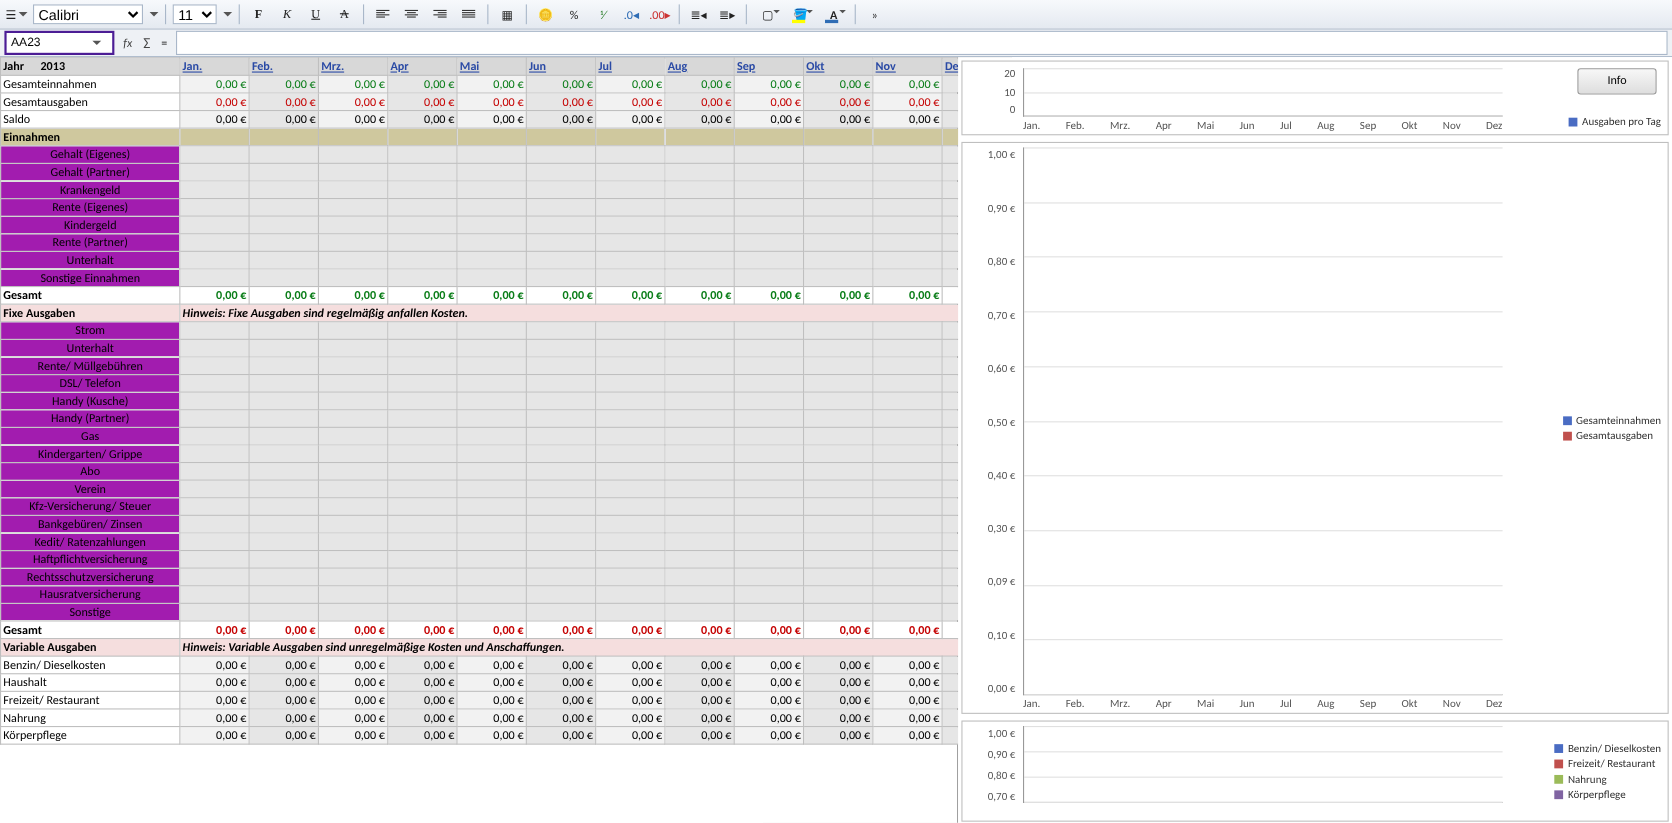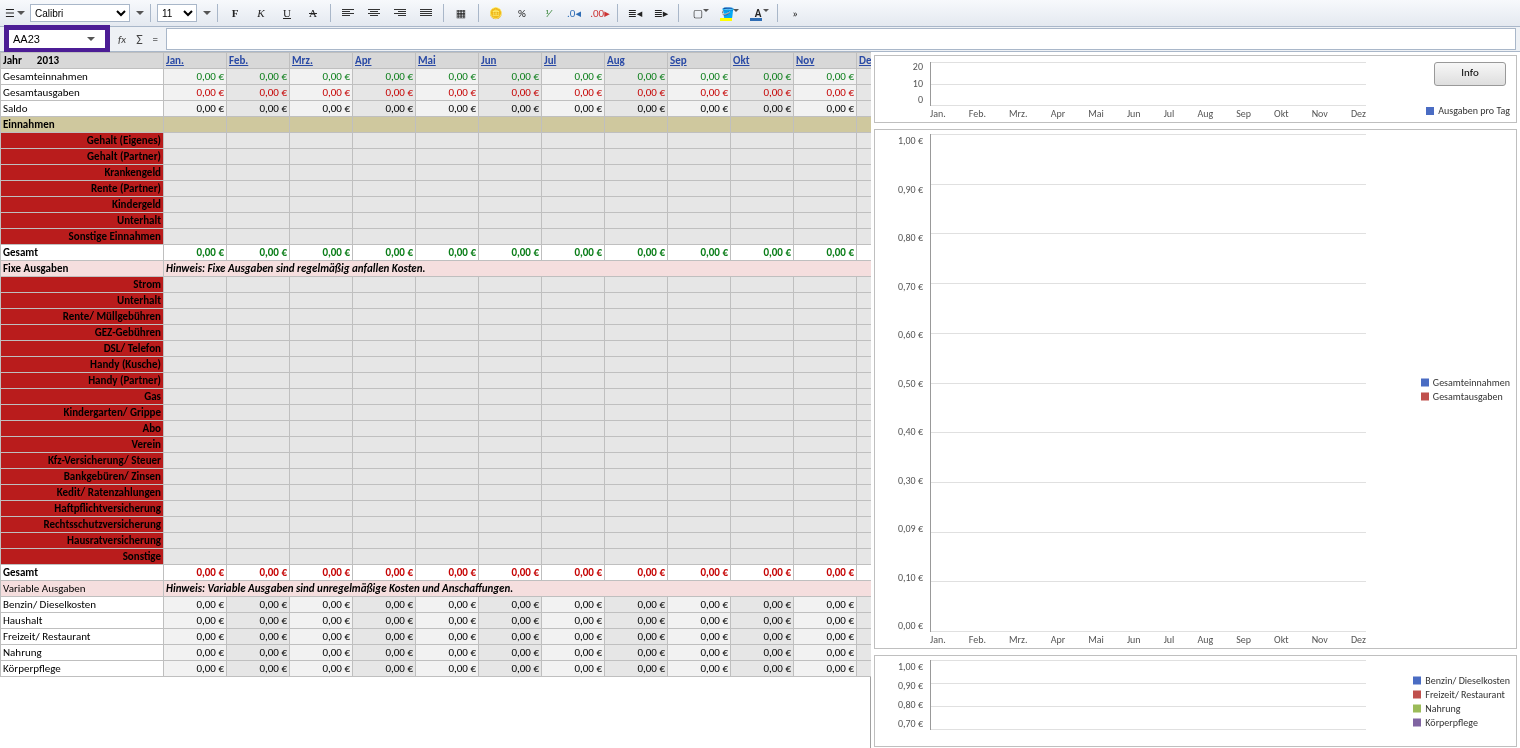--- a/index.html
+++ b/index.html
@@ -1,30 +1,30 @@
 <!DOCTYPE html>
 <html><head>
 <meta charset="utf-8">
 <style>
   html,body{margin:0;padding:0;font-family:Calibri,Arial,sans-serif;font-size:11px;background:#f0f0f0;color:#000;width:1520px;height:748px;overflow:hidden}
   
   .toolbar{display:flex;align-items:center;height:26px;background:linear-gradient(#f7f9fc,#e4e9f0);border-bottom:1px solid #a9b7c9;padding:0 4px;gap:4px}
   .toolbar .sep{width:1px;height:18px;background:#a9b7c9;margin:0 2px}
-  .toolbar select,.toolbar input{font-size:10px;height:18px;border:1px solid #a9b7c9;background:#fff}
+  .toolbar select,.toolbar input{font-size:13px;height:18px;border:1px solid #a9b7c9;background:#fff}
   .toolbar .btn{display:inline-flex;align-items:center;justify-content:center;width:20px;height:20px;border:1px solid transparent;border-radius:2px;cursor:pointer;color:#222}
   .toolbar .bold{font-weight:bold;font-family:'Times New Roman',serif}
   .toolbar .italic{font-style:italic;font-family:'Times New Roman',serif}
   .toolbar .uline{text-decoration:underline;font-family:'Times New Roman',serif}
   .toolbar .strike{text-decoration:line-through;font-family:'Times New Roman',serif}
   .toolbar .color-btn{width:24px;position:relative}
   .toolbar .color-btn .bar{position:absolute;bottom:2px;left:4px;right:8px;height:3px}
   .toolbar .color-btn .dd{position:absolute;right:1px;top:6px;border-left:3px solid transparent;border-right:3px solid transparent;border-top:3px solid #555}
   
   .formula-bar{display:flex;align-items:center;height:24px;background:#eef1f5;border-bottom:1px solid #a9b7c9;padding:0 4px;gap:4px}
-  .formula-bar .name-box{width:92px;height:18px;border:5px solid #4c1d95;background:#fff;display:flex;align-items:center;padding:0 2px}
+  .formula-bar .name-box{width:92px;height:18px;border:2px solid #4c1d95;background:#fff;display:flex;align-items:center;padding:0 2px}
   .formula-bar .name-box input{border:none;outline:none;width:70px;font-size:11px}
   .formula-bar .fx{font-style:italic;color:#444;padding:0 4px;cursor:pointer}
   .formula-bar .sigma{font-size:14px;color:#444;padding:0 2px;cursor:pointer}
   .formula-bar .eq{padding:0 4px}
   .formula-bar .formula-input{flex:1;border:1px solid #a9b7c9;height:18px;background:#fff}
   
   .sheet-wrap{display:flex;width:100%;height:calc(748px - 26px - 24px);background:#fff}
   .grid{display:flex;flex-direction:column;width:870px;border-right:1px solid #a0a0a0}
   .charts{flex:1;background:#fff;display:flex;flex-direction:column}
   table{border-collapse:collapse;table-layout:fixed;width:100%}
@@ -35,21 +35,21 @@
   .year-row td{background:#d8d8d8;font-weight:bold}
   .copyright{font-size:9px;color:#777;padding:1px 2px}
   .val-green{color:#0a7d18}
   .val-red{color:#c50303}
   .val-black{color:#000}
   .sec-head td{font-weight:bold}
   .beige td{background:#cfc89e}
   .pink td{background:#f5dede}
   .italic-hint{font-style:italic;font-weight:normal;text-align:left}
   .empty-row td{background:#e6e6e6}
-  .empty-row td.label-col{background:#b91c1c;text-align:right;font-weight:bold}
+  .empty-row td.label-col{background:#a21caf;text-align:center;font-weight:normal}
   .sum-row td{background:#fff;font-weight:bold}
   .alt-gray td{background:#e6e6e6}
   .alt-gray td.label-col{background:#fff}
   
   .chart-box{position:relative;border:1px solid #bfbfbf;margin:3px;background:#fff}
   .chart-small{height:66px}
   .chart-big{flex:1}
   .chart-bottom{height:90px}
   .chart-axis{position:absolute;left:8px;top:4px;bottom:16px;display:flex;flex-direction:column;justify-content:space-between;font-size:10px;color:#555;width:40px;text-align:right}
   .chart-xaxis{position:absolute;left:55px;right:150px;bottom:2px;display:flex;justify-content:space-between;font-size:10px;color:#555}
@@ -266,36 +266,51 @@
             <td class="mcol"></td>
             <td class="mcol"></td>
             <td class="mcol"></td>
             <td class="mcol"></td>
             <td class="mcol"></td>
             <td class="mcol"></td>
             <td class="mcol"></td>
             <td class="mcol"></td>
           </tr>
           <tr class="empty-row">
+            <td class="label-col">Rente (Eigenes)</td>
+            <td class="mcol"></td>
+            <td class="mcol"></td>
+            <td class="mcol"></td>
+            <td class="mcol"></td>
+            <td class="mcol"></td>
+            <td class="mcol"></td>
+            <td class="mcol"></td>
+            <td class="mcol"></td>
+            <td class="mcol"></td>
+            <td class="mcol"></td>
+            <td class="mcol"></td>
+            <td class="mcol"></td>
+          </tr>
+          <tr class="empty-row">
+            <td class="label-col">Kindergeld</td>
+            <td class="mcol"></td>
+            <td class="mcol"></td>
+            <td class="mcol"></td>
+            <td class="mcol"></td>
+            <td class="mcol"></td>
+            <td class="mcol"></td>
+            <td class="mcol"></td>
+            <td class="mcol"></td>
+            <td class="mcol"></td>
+            <td class="mcol"></td>
+            <td class="mcol"></td>
+            <td class="mcol"></td>
+          </tr>
+          <tr class="empty-row">
             <td class="label-col">Rente (Partner)</td>
-            <td class="mcol"></td>
-            <td class="mcol"></td>
-            <td class="mcol"></td>
-            <td class="mcol"></td>
-            <td class="mcol"></td>
-            <td class="mcol"></td>
-            <td class="mcol"></td>
-            <td class="mcol"></td>
-            <td class="mcol"></td>
-            <td class="mcol"></td>
-            <td class="mcol"></td>
-            <td class="mcol"></td>
-          </tr>
-          <tr class="empty-row">
-            <td class="label-col">Kindergeld</td>
             <td class="mcol"></td>
             <td class="mcol"></td>
             <td class="mcol"></td>
             <td class="mcol"></td>
             <td class="mcol"></td>
             <td class="mcol"></td>
             <td class="mcol"></td>
             <td class="mcol"></td>
             <td class="mcol"></td>
             <td class="mcol"></td>
@@ -390,35 +405,20 @@
             <td class="mcol"></td>
             <td class="mcol"></td>
             <td class="mcol"></td>
             <td class="mcol"></td>
             <td class="mcol"></td>
             <td class="mcol"></td>
             <td class="mcol"></td>
             <td class="mcol"></td>
           </tr>
           <tr class="empty-row">
-            <td class="label-col">GEZ-Gebühren</td>
-            <td class="mcol"></td>
-            <td class="mcol"></td>
-            <td class="mcol"></td>
-            <td class="mcol"></td>
-            <td class="mcol"></td>
-            <td class="mcol"></td>
-            <td class="mcol"></td>
-            <td class="mcol"></td>
-            <td class="mcol"></td>
-            <td class="mcol"></td>
-            <td class="mcol"></td>
-            <td class="mcol"></td>
-          </tr>
-          <tr class="empty-row">
             <td class="label-col">DSL/ Telefon</td>
             <td class="mcol"></td>
             <td class="mcol"></td>
             <td class="mcol"></td>
             <td class="mcol"></td>
             <td class="mcol"></td>
             <td class="mcol"></td>
             <td class="mcol"></td>
             <td class="mcol"></td>
             <td class="mcol"></td>
@@ -630,21 +630,21 @@
             <td class="mcol val-red" style="font-weight:bold">0,00 €</td>
             <td class="mcol val-red" style="font-weight:bold">0,00 €</td>
             <td class="mcol val-red" style="font-weight:bold">0,00 €</td>
             <td class="mcol val-red" style="font-weight:bold">0,00 €</td>
             <td class="mcol val-red" style="font-weight:bold">0,00 €</td>
             <td class="mcol val-red" style="font-weight:bold">0,00 €</td>
             <td class="mcol val-red" style="font-weight:bold">0,00 €</td>
             <td class="mcol val-red" style="font-weight:bold">0,00 €</td>
           </tr>
           <tr class="sec-head pink">
-            <td class="label-col" style="background:#f5dede;font-weight:normal">Variable Ausgaben</td>
+            <td class="label-col" style="background:#f5dede;font-weight:bold">Variable Ausgaben</td>
             <td colspan="12" class="italic-hint" style="background:#f5dede">Hinweis: Variable Ausgaben sind unregelmäßige Kosten und Anschaffungen.</td>
           </tr>
           <tr class="alt-gray">
             <td class="label-col">Benzin/ Dieselkosten</td>
             <td class="mcol" style="background:#f2f2f2">0,00 €</td>
             <td class="mcol" style="background:#e6e6e6">0,00 €</td>
             <td class="mcol" style="background:#f2f2f2">0,00 €</td>
             <td class="mcol" style="background:#e6e6e6">0,00 €</td>
             <td class="mcol" style="background:#f2f2f2">0,00 €</td>
             <td class="mcol" style="background:#e6e6e6">0,00 €</td>

